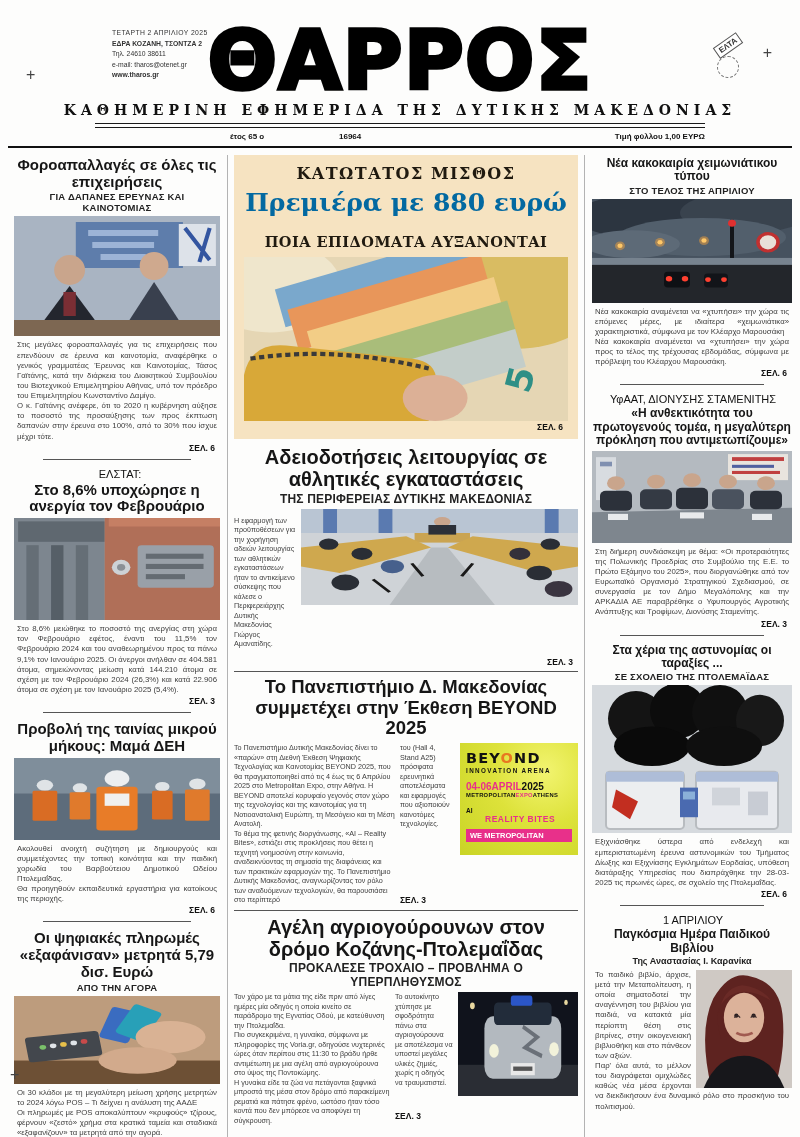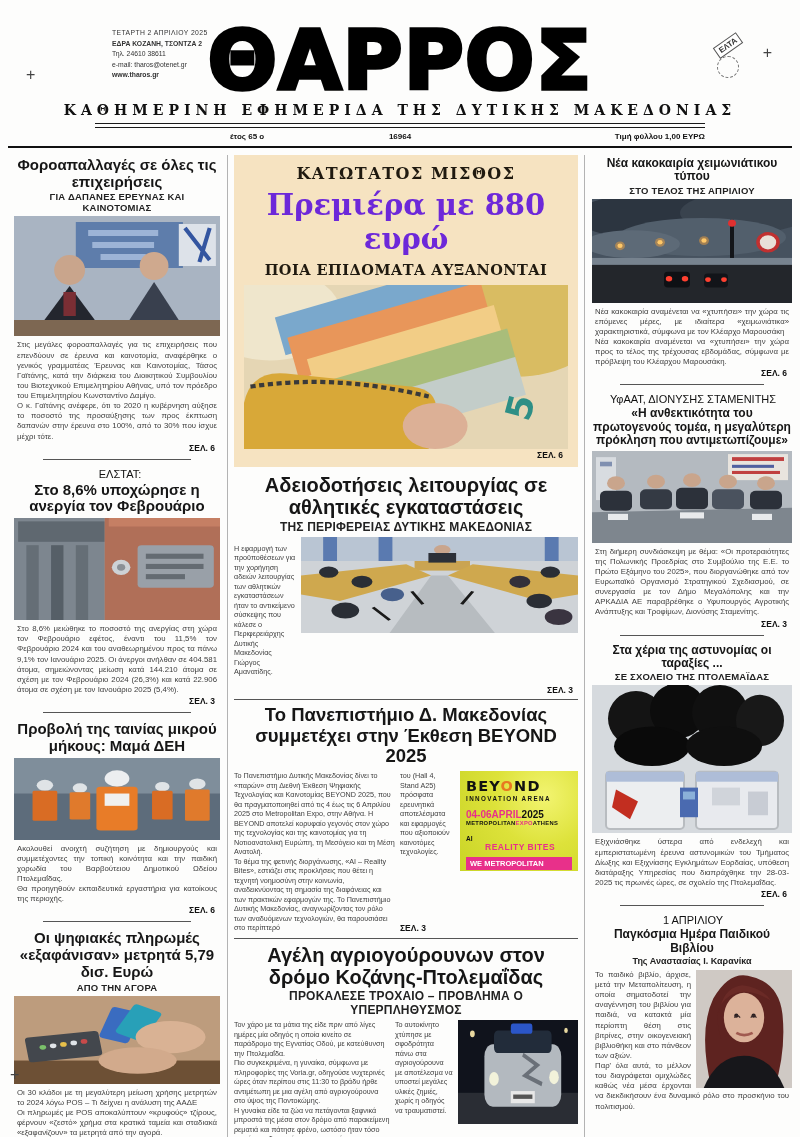--- a/index.html
+++ b/index.html
@@ -15,21 +15,21 @@
         font-size:82px;line-height:.9;letter-spacing:1px;color:#000;-webkit-text-stroke:3.5px #000;}
   .stamp{position:absolute;right:52px;top:34px;width:40px;text-align:center;color:#333;}
   .stamp .elta{display:inline-block;transform:rotate(-35deg);font-size:8px;font-weight:bold;
         border:1px solid #555;padding:1px 3px;background:#fff;}
   .stamp .post{width:20px;height:20px;border:1.5px dashed #777;border-radius:50%;margin:4px auto 0;}
   .subtitle{text-align:center;font-family:"DejaVu Serif",serif;font-weight:bold;font-size:14px;
         letter-spacing:5px;margin-top:4px;color:#111;}
   .double-rule{height:3px;border-top:1.5px solid #1a1a1a;border-bottom:1px solid #1a1a1a;margin:5px 95px 0;}
   .info-row{display:flex;align-items:center;margin:0 95px;padding:4px 0 3px;font-size:8px;font-weight:bold;color:#111;}
   .info-row .c1{width:40%;padding-left:135px;box-sizing:border-box;}
-  .info-row .c2{width:20%;text-align:center;}
+  .info-row .c2{width:20%;}
   .info-row .c3{width:40%;text-align:right;}
   .thick-rule{border-top:2.5px solid #111;margin:2px 8px 0;}
   .cstrip{position:absolute;left:24px;top:218px;width:5px;height:74px;
         background:linear-gradient(180deg,#f5ee7c 0 20%,#e870b2 20% 38%,#64ccе8 38% 40%,#66cce8 40% 56%,#9a9a9a 56% 76%,#e8c05a 76% 100%);}
   
   .columns{display:flex;margin-top:7px;padding:0 8px 0 14px;gap:7px;}
   .col-left{width:206px;flex:none;}
   .col-center{width:344px;flex:none;border-left:1px solid #b3b3b3;border-right:1px solid #b3b3b3;padding:0 6px;}
   .col-right{flex:1;min-width:0;}
   article{display:block;}
@@ -42,21 +42,21 @@
   .sub12{font-size:12px;}
   .kick{font-weight:normal;font-size:11px;margin:0 0 0 6px;text-align:center;color:#111;}
   .byline{text-align:center;font-weight:bold;font-size:9px;margin:1px 0 2px;}
   .body{font-size:7.8px;line-height:1.3;color:#3d3d3d;white-space:pre-line;margin:4px 3px 1px;text-align:justify;}
   .pageref{font-weight:bold;font-size:8.5px;text-align:right;margin:1px 5px 3px;color:#111;}
   .divider{border:none;border-top:1px solid #555;width:72%;margin:6px auto 8px;}
   .photo{width:100%;display:block;margin-top:3px;}
   
   .mainbox{background:#f6e3c1;padding:9px 10px 4px;margin-bottom:7px;}
   .mainbox .mkick{font-family:"DejaVu Serif",serif;font-size:16px;font-weight:bold;text-align:center;letter-spacing:1.5px;color:#201a10;}
-  .mainbox .mhead{font-family:"DejaVu Serif",serif;font-size:29px;font-weight:bold;text-align:center;margin:5px 0 5px;color:#6d28d9;}
+  .mainbox .mhead{font-family:"DejaVu Serif",serif;font-size:25px;font-weight:bold;text-align:center;margin:5px 0 16px;color:#0369a1;}
   .mainbox .msub{font-family:"DejaVu Serif",serif;font-size:14.5px;font-weight:bold;text-align:center;letter-spacing:.5px;color:#201a10;}
   .caprow{display:flex;gap:5px;align-items:flex-start;}
   .capcol{flex:none;font-size:7.2px;line-height:1.32;color:#3d3d3d;white-space:pre-line;text-align:left;}
   .w62{width:62px;} .w58{width:58px;} .w55{width:55px;}
   .grow{flex:1;min-width:0;}
   .minicol{display:flex;flex-direction:column;justify-content:space-between;align-self:stretch;}
   
   .banner{width:118px;flex:none;background:radial-gradient(circle at 72% 25%,#f2f470 0%,#dde23a 45%,#c9d426 100%);
         padding:7px 6px 5px;box-sizing:border-box;color:#111;}
   .b-logo{font-weight:bold;font-size:14.5px;letter-spacing:1.2px;font-family:"DejaVu Sans",sans-serif;}
@@ -260,21 +260,21 @@
 
       <article>
         <h2 class="hl hl19">Το Πανεπιστήμιο Δ. Μακεδονίας συμμετέχει στην Έκθεση BEYOND 2025</h2>
         <div class="caprow" style="margin-top:4px">
           <p class="capcol grow" style="margin:0">Το Πανεπιστήμιο Δυτικής Μακεδονίας δίνει το «παρών» στη Διεθνή Έκθεση Ψηφιακής Τεχνολογίας και Καινοτομίας BEYOND 2025, που θα πραγματοποιηθεί από τις 4 έως τις 6 Απριλίου 2025 στο Metropolitan Expo, στην Αθήνα. Η BEYOND αποτελεί κορυφαίο γεγονός στον χώρο της τεχνολογίας και της καινοτομίας για τη Νοτιοανατολική Ευρώπη, τη Μεσόγειο και τη Μέση Ανατολή.
 Το θέμα της φετινής διοργάνωσης, «AI – Reality Bites», εστιάζει στις προκλήσεις που θέτει η τεχνητή νοημοσύνη στην κοινωνία, αναδεικνύοντας τη σημασία της διαφάνειας και των πρακτικών εφαρμογών της. Το Πανεπιστήμιο Δυτικής Μακεδονίας, αναγνωρίζοντας τον ρόλο των αναδυόμενων τεχνολογιών, θα παρουσιάσει στο περίπτερό</p>
           <div class="minicol w55">
             <p class="capcol w55" style="margin:0">του (Hall 4, Stand A25) πρόσφατα ερευνητικά αποτελέσματα και εφαρμογές που αξιοποιούν καινοτόμες τεχνολογίες.</p>
             <div class="pageref" style="text-align:left;margin:0">ΣΕΛ. 3</div>
           </div>
-          <div class="banner" style="height:100px">
+          <div class="banner" style="height:112px">
             <div class="b-logo"><span>BEY</span><span class="o">O</span><span>ND</span></div>
             <div class="b-l2">INNOVATION  ARENA</div>
             <div class="b-date"><span>04-06</span><span>APRIL</span><span class="yr">2025</span></div>
             <div class="b-venue"><span>METROPOLITAN</span><span class="ex">EXPO</span><span>ATHENS</span></div>
             <div class="b-ai">AI</div>
             <div class="b-theme">REALITY BITES</div>
             <div class="b-cta">WE METROPOLITAN</div>
           </div>
         </div>
       </article>

